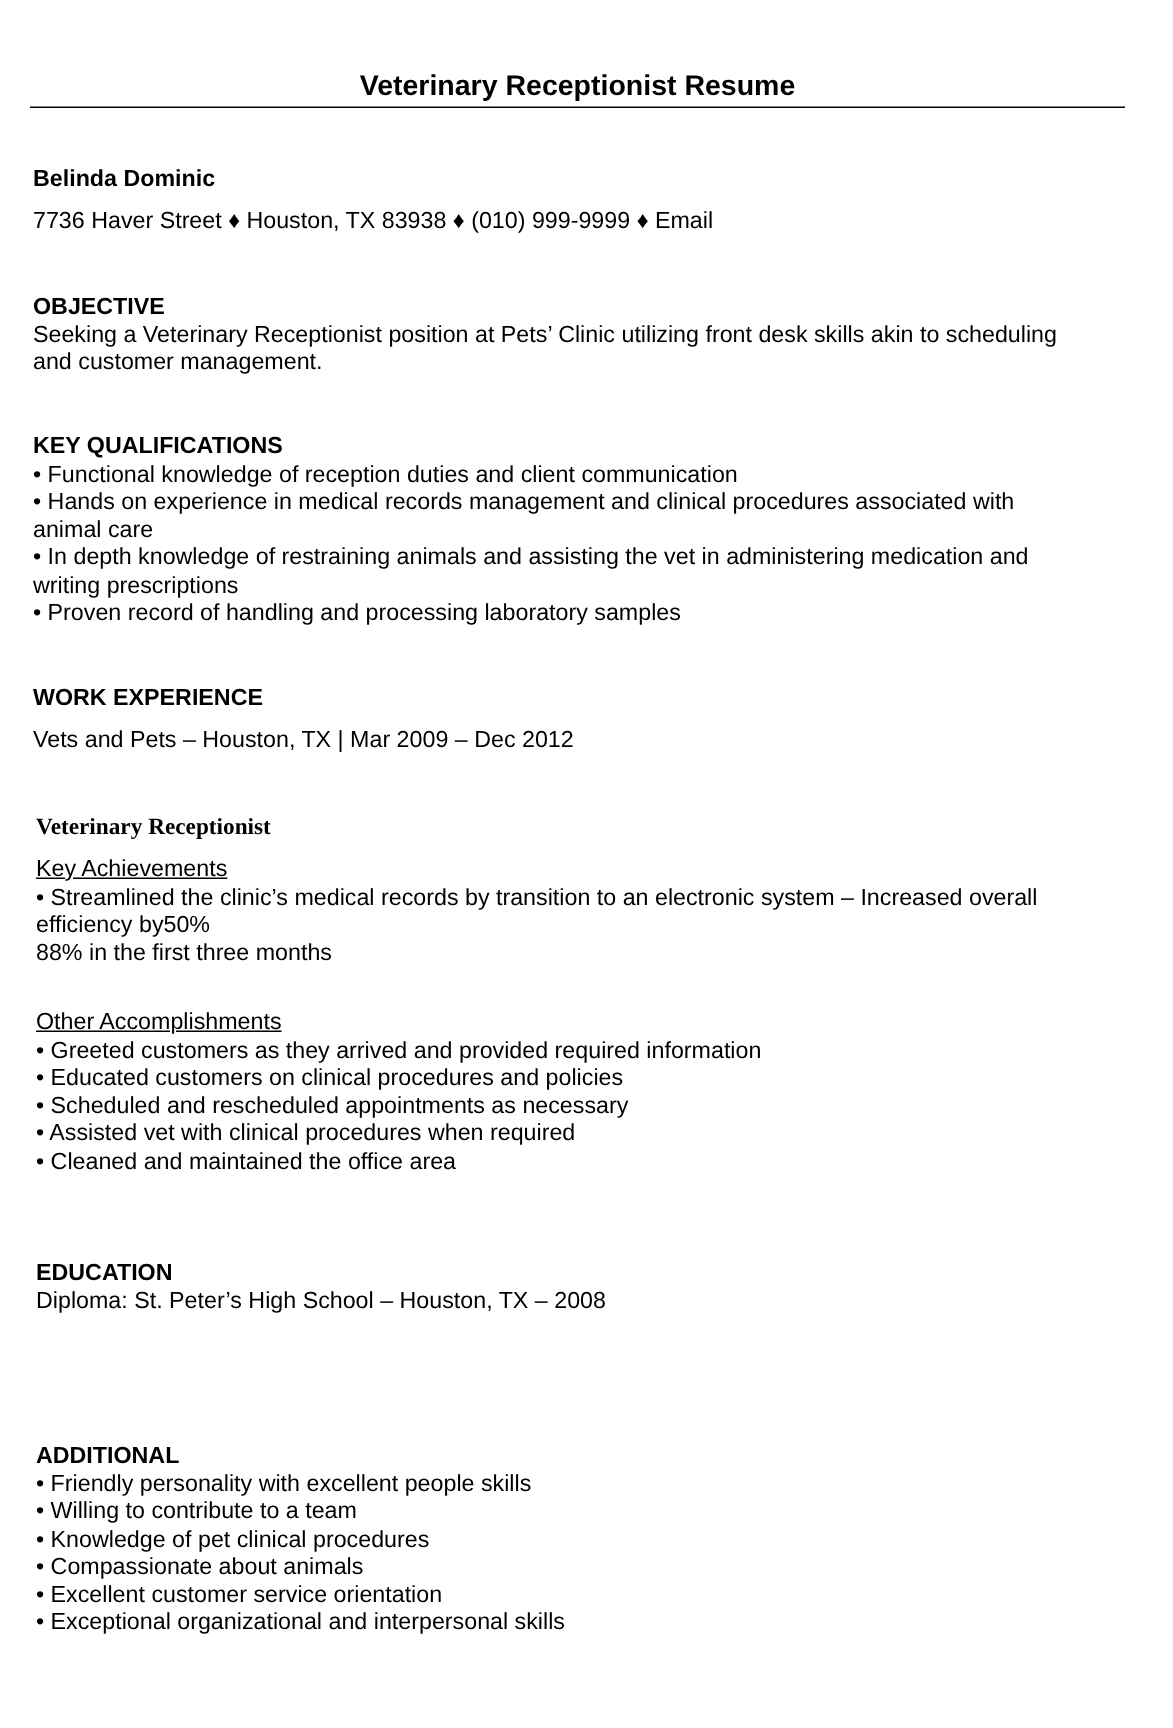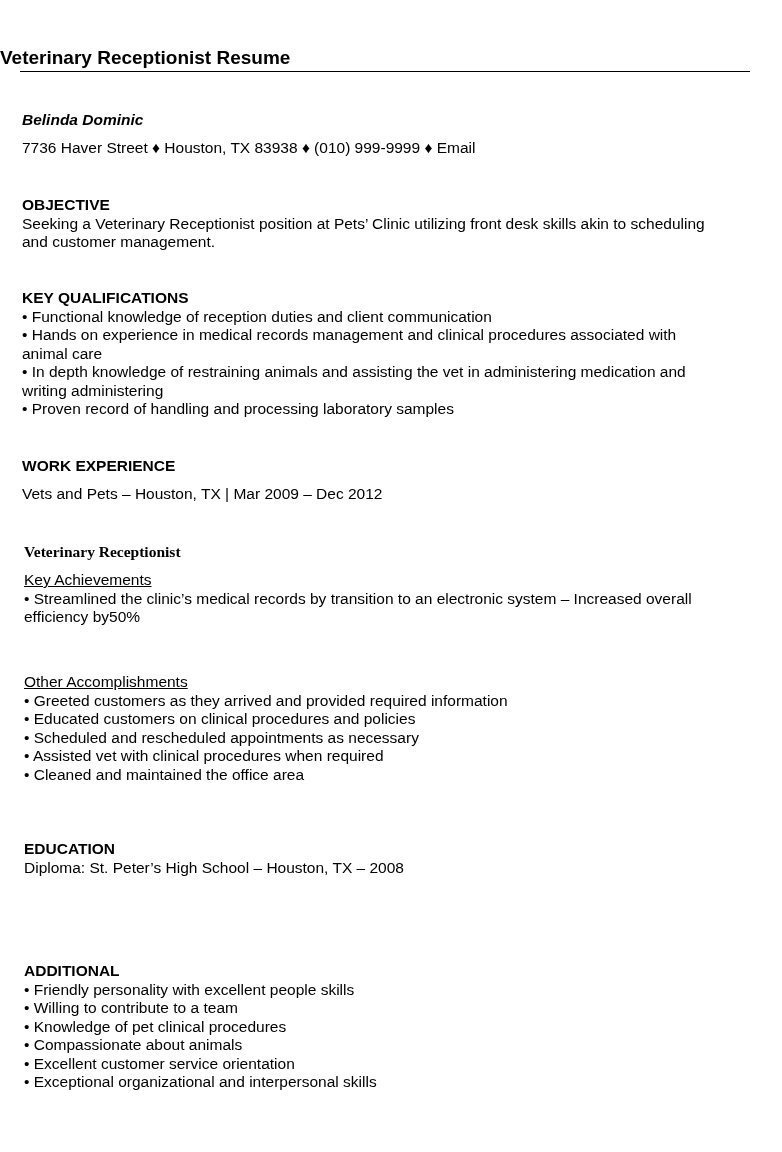--- a/index.html
+++ b/index.html
@@ -3,65 +3,66 @@
   <meta charset="utf-8">
   <style>
     html, body { margin: 0; padding: 0; background: #ffffff; }
     body {
       width: 782px; height: 1152px; position: relative; overflow: hidden;
       font-family: "Liberation Sans", sans-serif; color: #000000;
       font-size: 15.5px;
     }
     .abs { position: absolute; white-space: nowrap; }
     .title {
-      left: 0; width: 770px; top: 47px; 
+      left: 0; width: 770px; top: 47px; text-align: center;
       font-weight: bold; font-size: 19px; padding-left: 0;
     }
     .rule {
       position: absolute; left: 20px; width: 730px; top: 71px; height: 0;
       border-top: 1.5px solid #000;
     }
     .bold { font-weight: bold; }
     .ul { text-decoration: underline; }
     .block { position: absolute; }
     .block div { white-space: nowrap; line-height: 18.5px; }
   </style>
 </head>
 <body>
 
 <div class="abs title">Veterinary Receptionist Resume</div>
 <div class="rule"></div>
 
-<div class="abs bold" style="left:22px; top:111px;font-style:italic;">Belinda Dominic</div>
+<div class="abs bold" style="left:22px; top:111px;">Belinda Dominic</div>
 <div class="abs" style="left:22px; top:139px;">7736 Haver Street ♦ Houston, TX 83938 ♦ (010) 999-9999 ♦ Email</div>
 
 <div class="block" style="left:22px; top:196px;">
   <div class="bold">OBJECTIVE</div>
   <div>Seeking a Veterinary Receptionist position at Pets’ Clinic utilizing front desk skills akin to scheduling</div>
   <div>and customer management.</div>
 </div>
 
 <div class="block" style="left:22px; top:289px;">
   <div class="bold">KEY QUALIFICATIONS</div>
   <div>• Functional knowledge of reception duties and client communication</div>
   <div>• Hands on experience in medical records management and clinical procedures associated with</div>
   <div>animal care</div>
   <div>• In depth knowledge of restraining animals and assisting the vet in administering medication and</div>
-  <div>writing administering</div>
+  <div>writing prescriptions</div>
   <div>• Proven record of handling and processing laboratory samples</div>
 </div>
 
 <div class="abs bold" style="left:22px; top:457px;">WORK EXPERIENCE</div>
 <div class="abs" style="left:22px; top:485px;">Vets and Pets – Houston, TX | Mar 2009 – Dec 2012</div>
 <div class="abs bold" style="left:24px; top:543px;font-family:Liberation Serif, serif;">Veterinary Receptionist</div>
 
 <div class="block" style="left:24px; top:571px;">
   <div class="ul">Key Achievements</div>
   <div>• Streamlined the clinic’s medical records by transition to an electronic system – Increased overall</div>
   <div>efficiency by50%</div>
+  <div>88% in the first three months</div>
 </div>
 
 <div class="block" style="left:24px; top:673px;">
   <div class="ul">Other Accomplishments</div>
   <div>• Greeted customers as they arrived and provided required information</div>
   <div>• Educated customers on clinical procedures and policies</div>
   <div>• Scheduled and rescheduled appointments as necessary</div>
   <div>• Assisted vet with clinical procedures when required</div>
   <div>• Cleaned and maintained the office area</div>
 </div>

